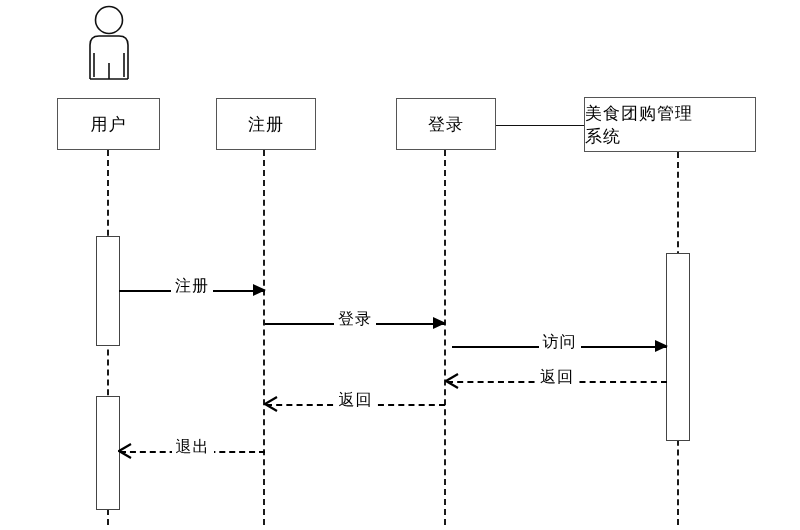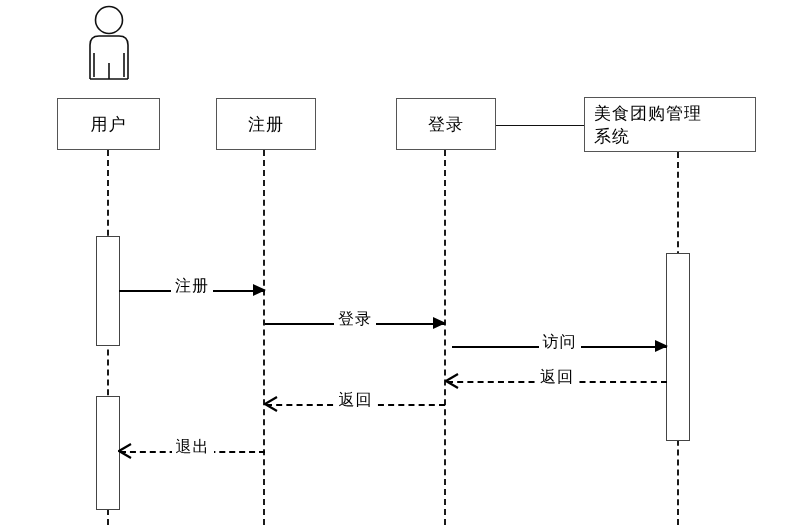--- a/index.html
+++ b/index.html
@@ -31,21 +31,20 @@
     color: #000000;
     font-size: 17px;
     line-height: 1.35;
     letter-spacing: 1px;
     white-space: pre-line;
     z-index: 5;
   }
   .participant-box.multiline {
     justify-content: flex-start;
     align-items: center;
-    padding-left: 9px;
     text-align: left;
   }
 
   
   .actor {
     position: absolute;
     z-index: 5;
   }
 
   

